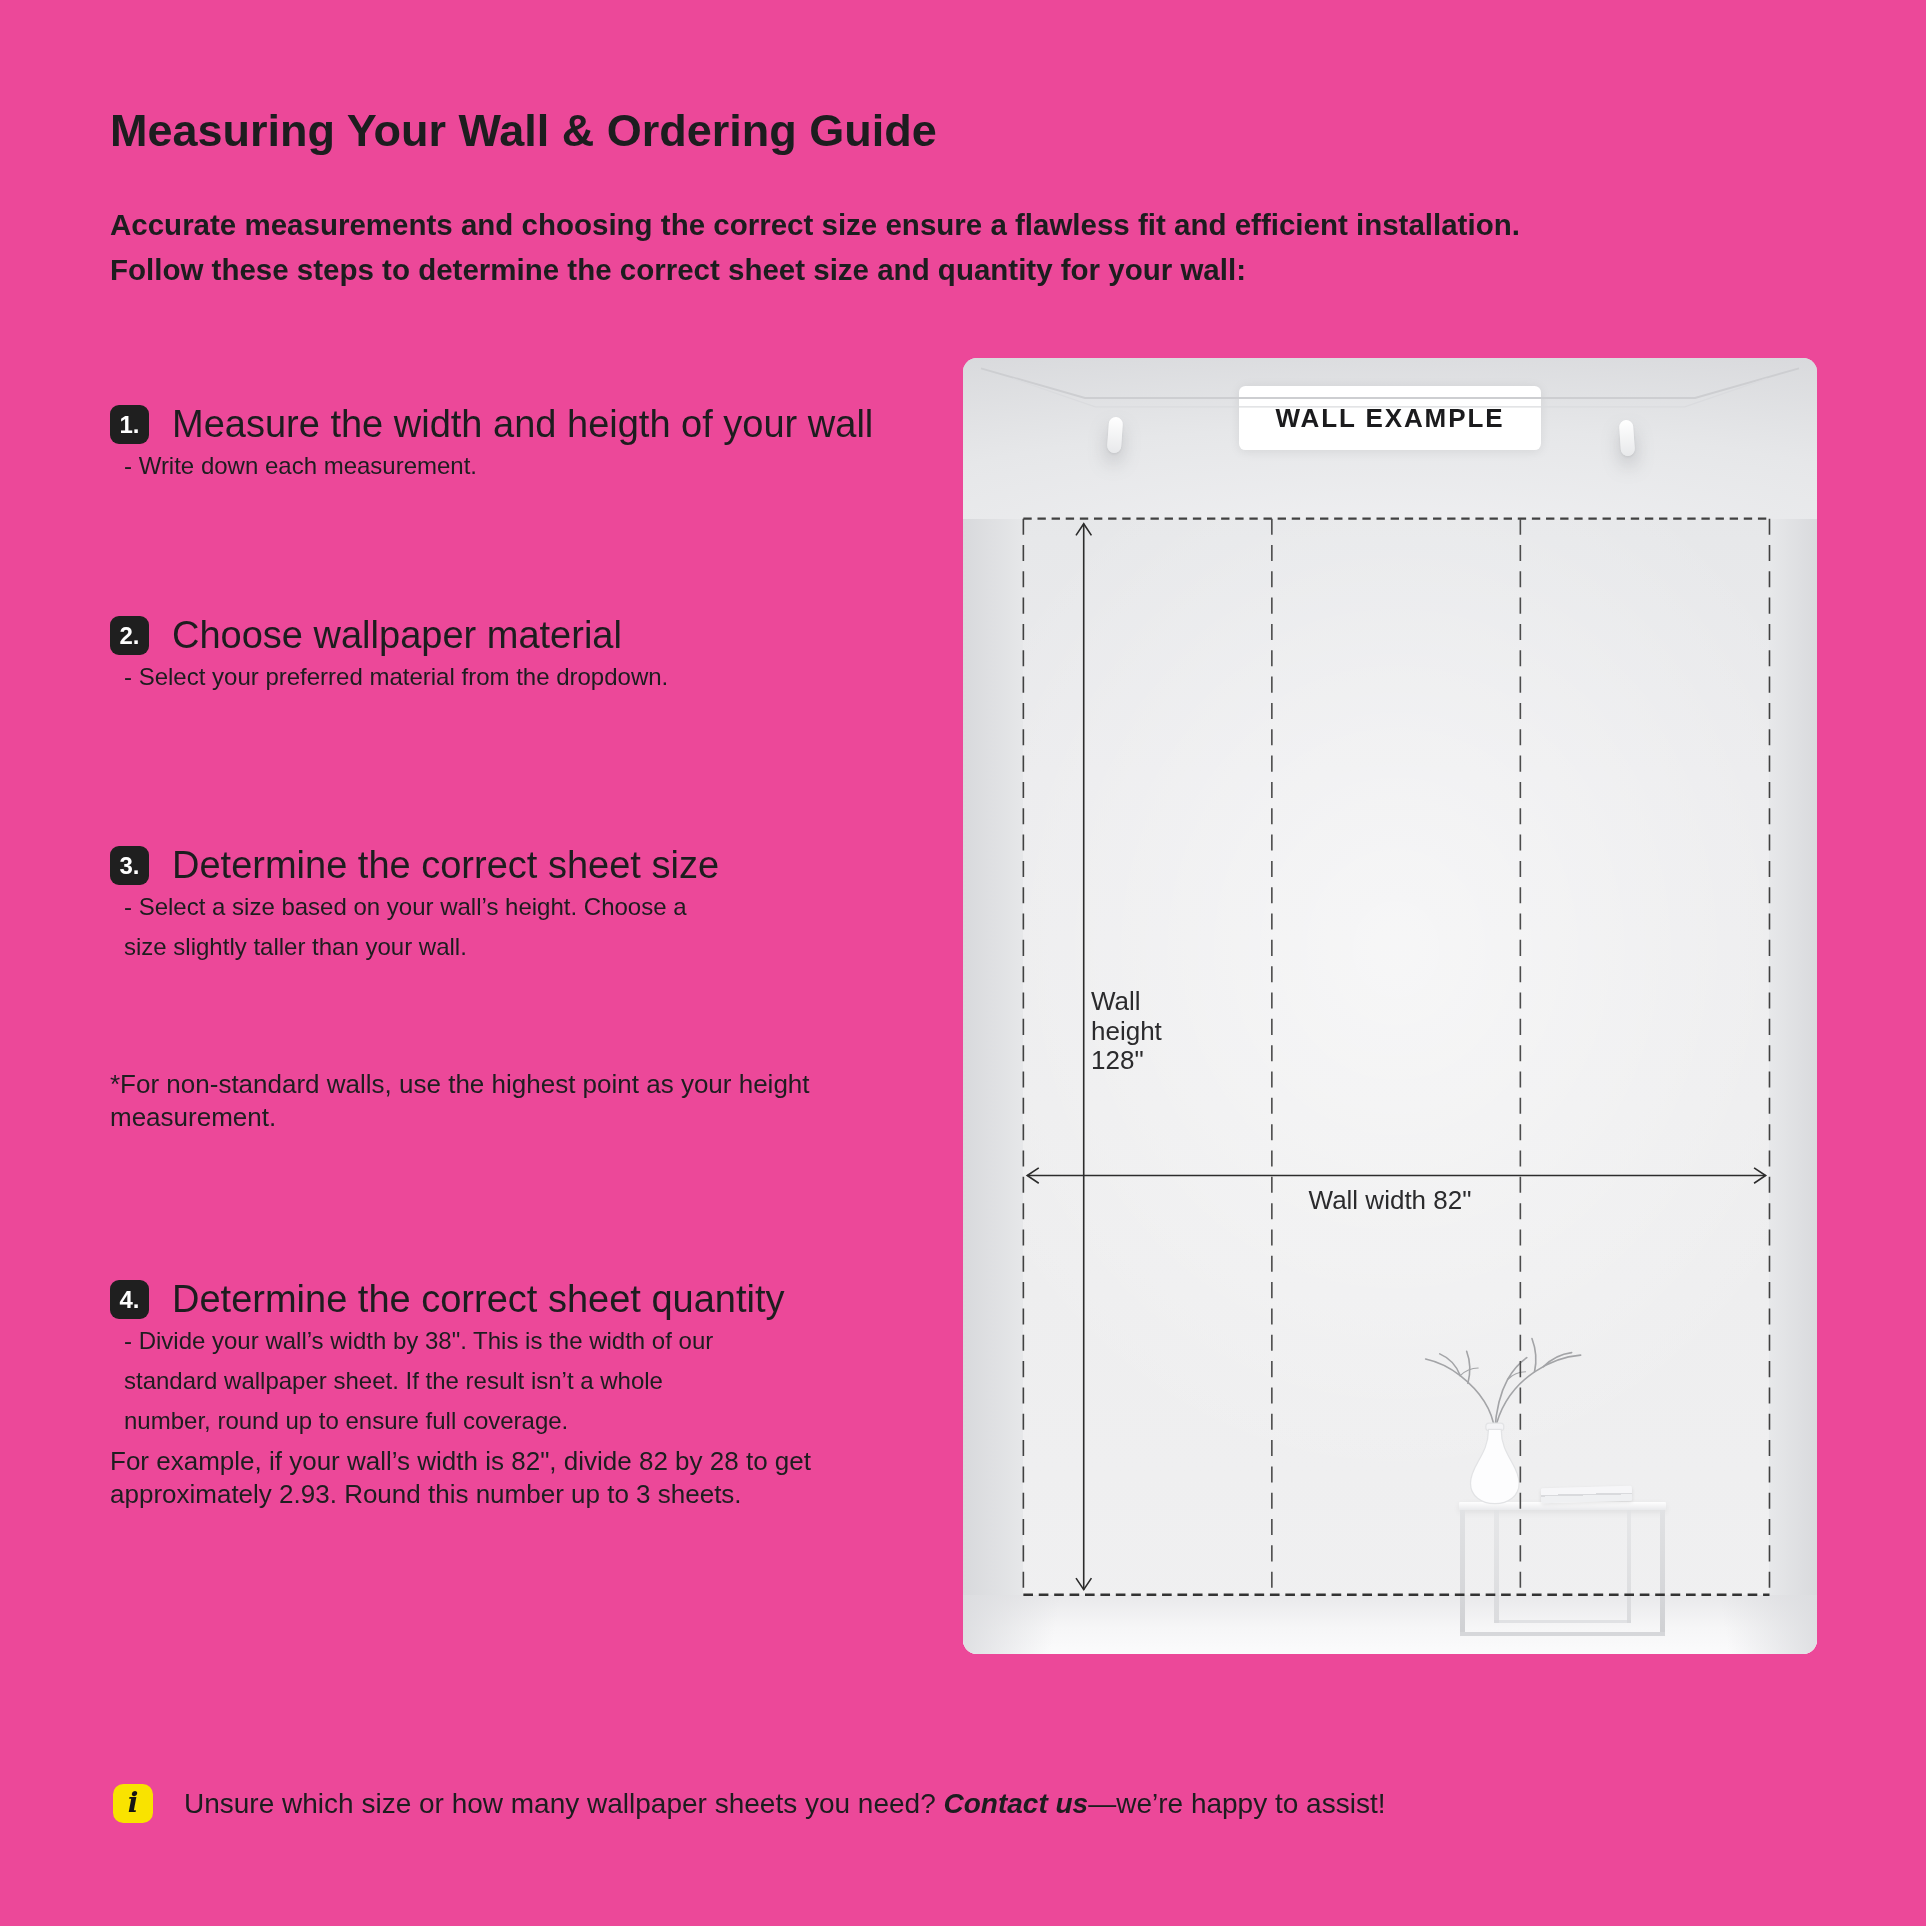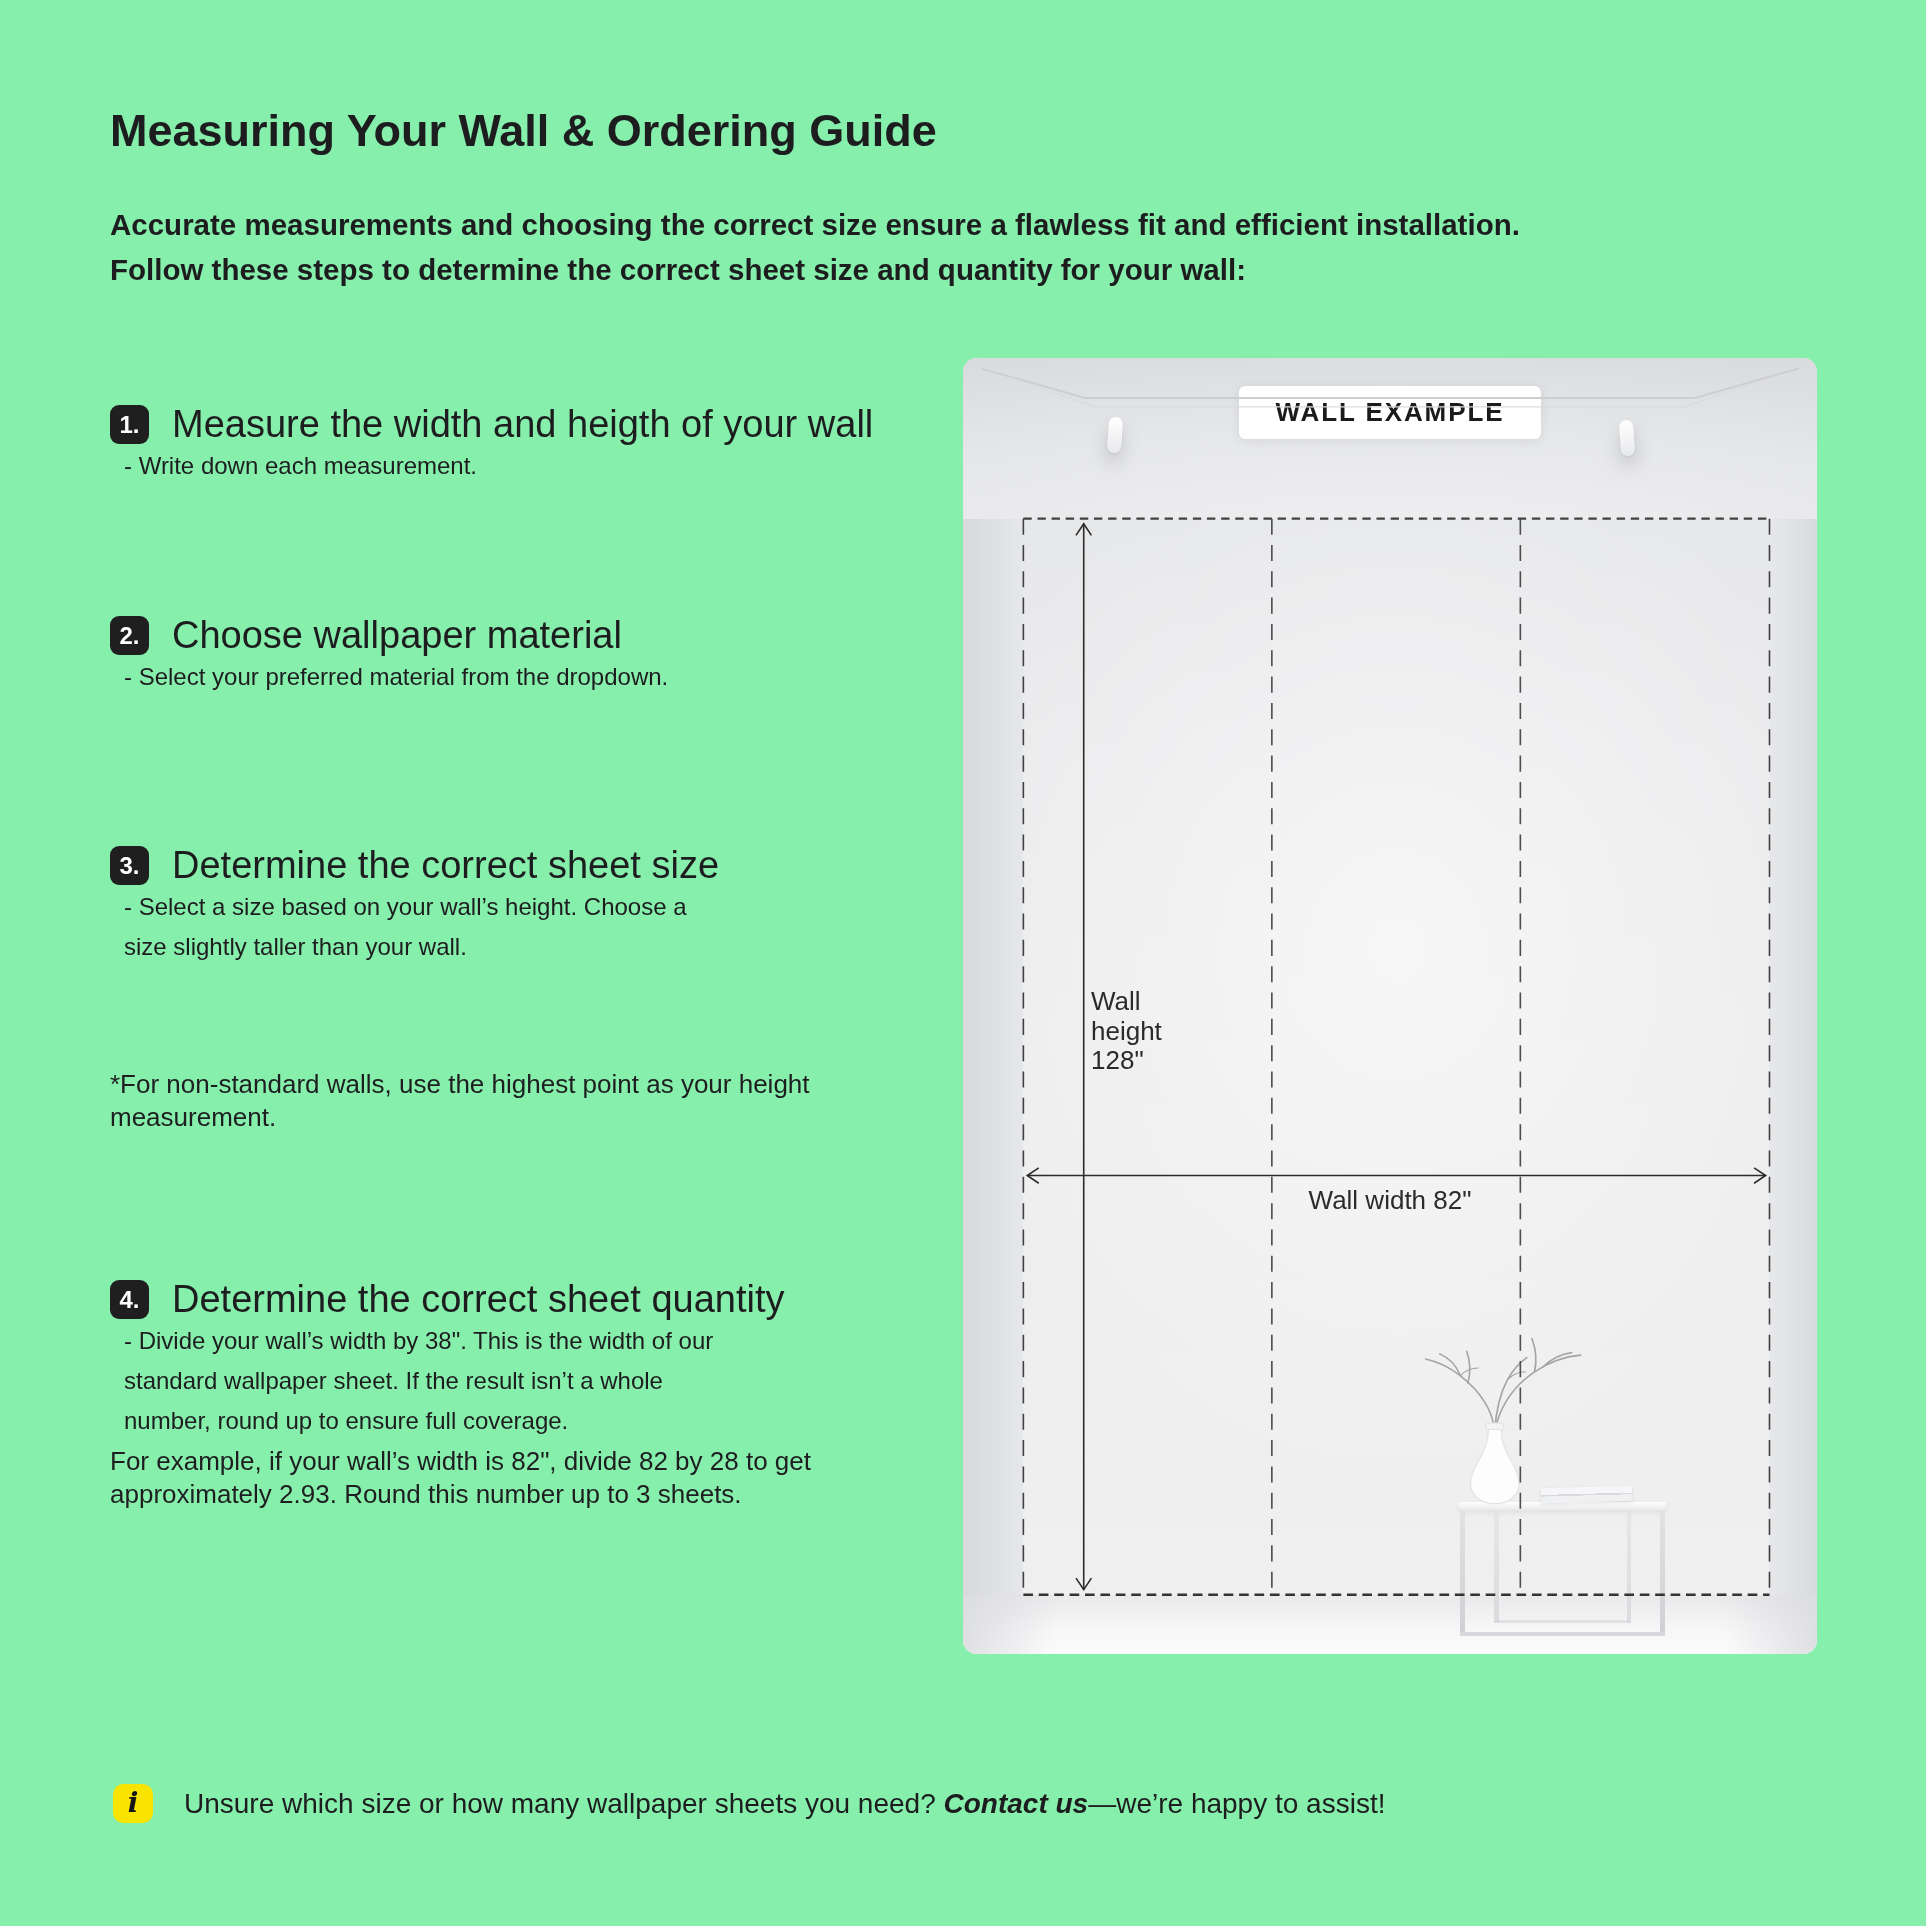--- a/index.html
+++ b/index.html
@@ -1,17 +1,17 @@
 <!DOCTYPE html>
 <html style="font-size:10.3px"><head>
 <meta charset="utf-8">
 <style>
   html,body{margin:0;padding:0;background:#ffffff;}
   .page{
-    position:relative;width:1926px;height:1926px;background:#86efac;overflow:hidden;
+    position:relative;width:1926px;height:1926px;background:#ec4899;overflow:hidden;
     font-family:"Liberation Sans","DejaVu Sans",sans-serif;color:#1d1d1f;
   }
   .abs{position:absolute;}
   
   .title{left:110px;top:103px;font-size:45px;font-weight:700;letter-spacing:0;line-height:55px;margin:0;}
   .intro{left:110px;top:202px;width:1798px;font-size:29.5px;font-weight:700;line-height:45px;white-space:pre-line;margin:0;}
   
   .step-head{left:110px;display:flex;align-items:center;gap:19px;}
   .num{
     width:39px;height:39px;border-radius:9px;background:#1f1f1f;color:#ffffff;
@@ -38,21 +38,21 @@
   .floor::before{content:"";position:absolute;left:0;bottom:0;width:141px;height:59px;
     background:linear-gradient(100deg,#dcdde0,rgba(220,221,224,0) 65%);}
   .floor::after{content:"";position:absolute;right:0;bottom:0;width:141px;height:59px;
     background:linear-gradient(260deg,#dcdde0,rgba(220,221,224,0) 65%);}
   .sconce{position:absolute;width:14px;height:36px;border-radius:7.7px;
     background:linear-gradient(180deg,#ffffff,#e8e9eb);
     box-shadow:0 10.3px 18px rgba(120,122,128,.35),0 1.3px 2.6px rgba(0,0,0,.08);}
   .sconce.l{left:145px;top:59px;transform:rotate(4deg);}
   .sconce.r{left:657px;top:62px;transform:rotate(-4deg);}
   .wall-badge{
-    position:absolute;top:28px;left:50%;transform:translateX(-50%);width:302px;height:53px;
+    position:absolute;top:28px;left:50%;transform:translateX(-50%);width:302px;height:64px;
     background:#ffffff;border-radius:6.4px;box-shadow:0 1.9px 10.3px rgba(0,0,0,.08);
     display:flex;align-items:center;justify-content:center;
     font-size:26px;font-weight:700;letter-spacing:1.9px;color:#1b1b1d;white-space:nowrap;
   }
   .overlay-svg{position:absolute;left:0;top:0;width:854px;height:1296px;z-index:4;}
   .decor-svg{position:absolute;left:0;top:0;width:854px;height:1296px;z-index:1;}
   .height-label{position:absolute;left:128px;top:629px;font-size:26px;line-height:29.5px;
     white-space:pre-line;color:#2b2b2d;z-index:5;}
   .width-label{position:absolute;left:50%;transform:translateX(-50%);top:827px;font-size:26px;
     color:#2b2b2d;white-space:nowrap;z-index:5;}

